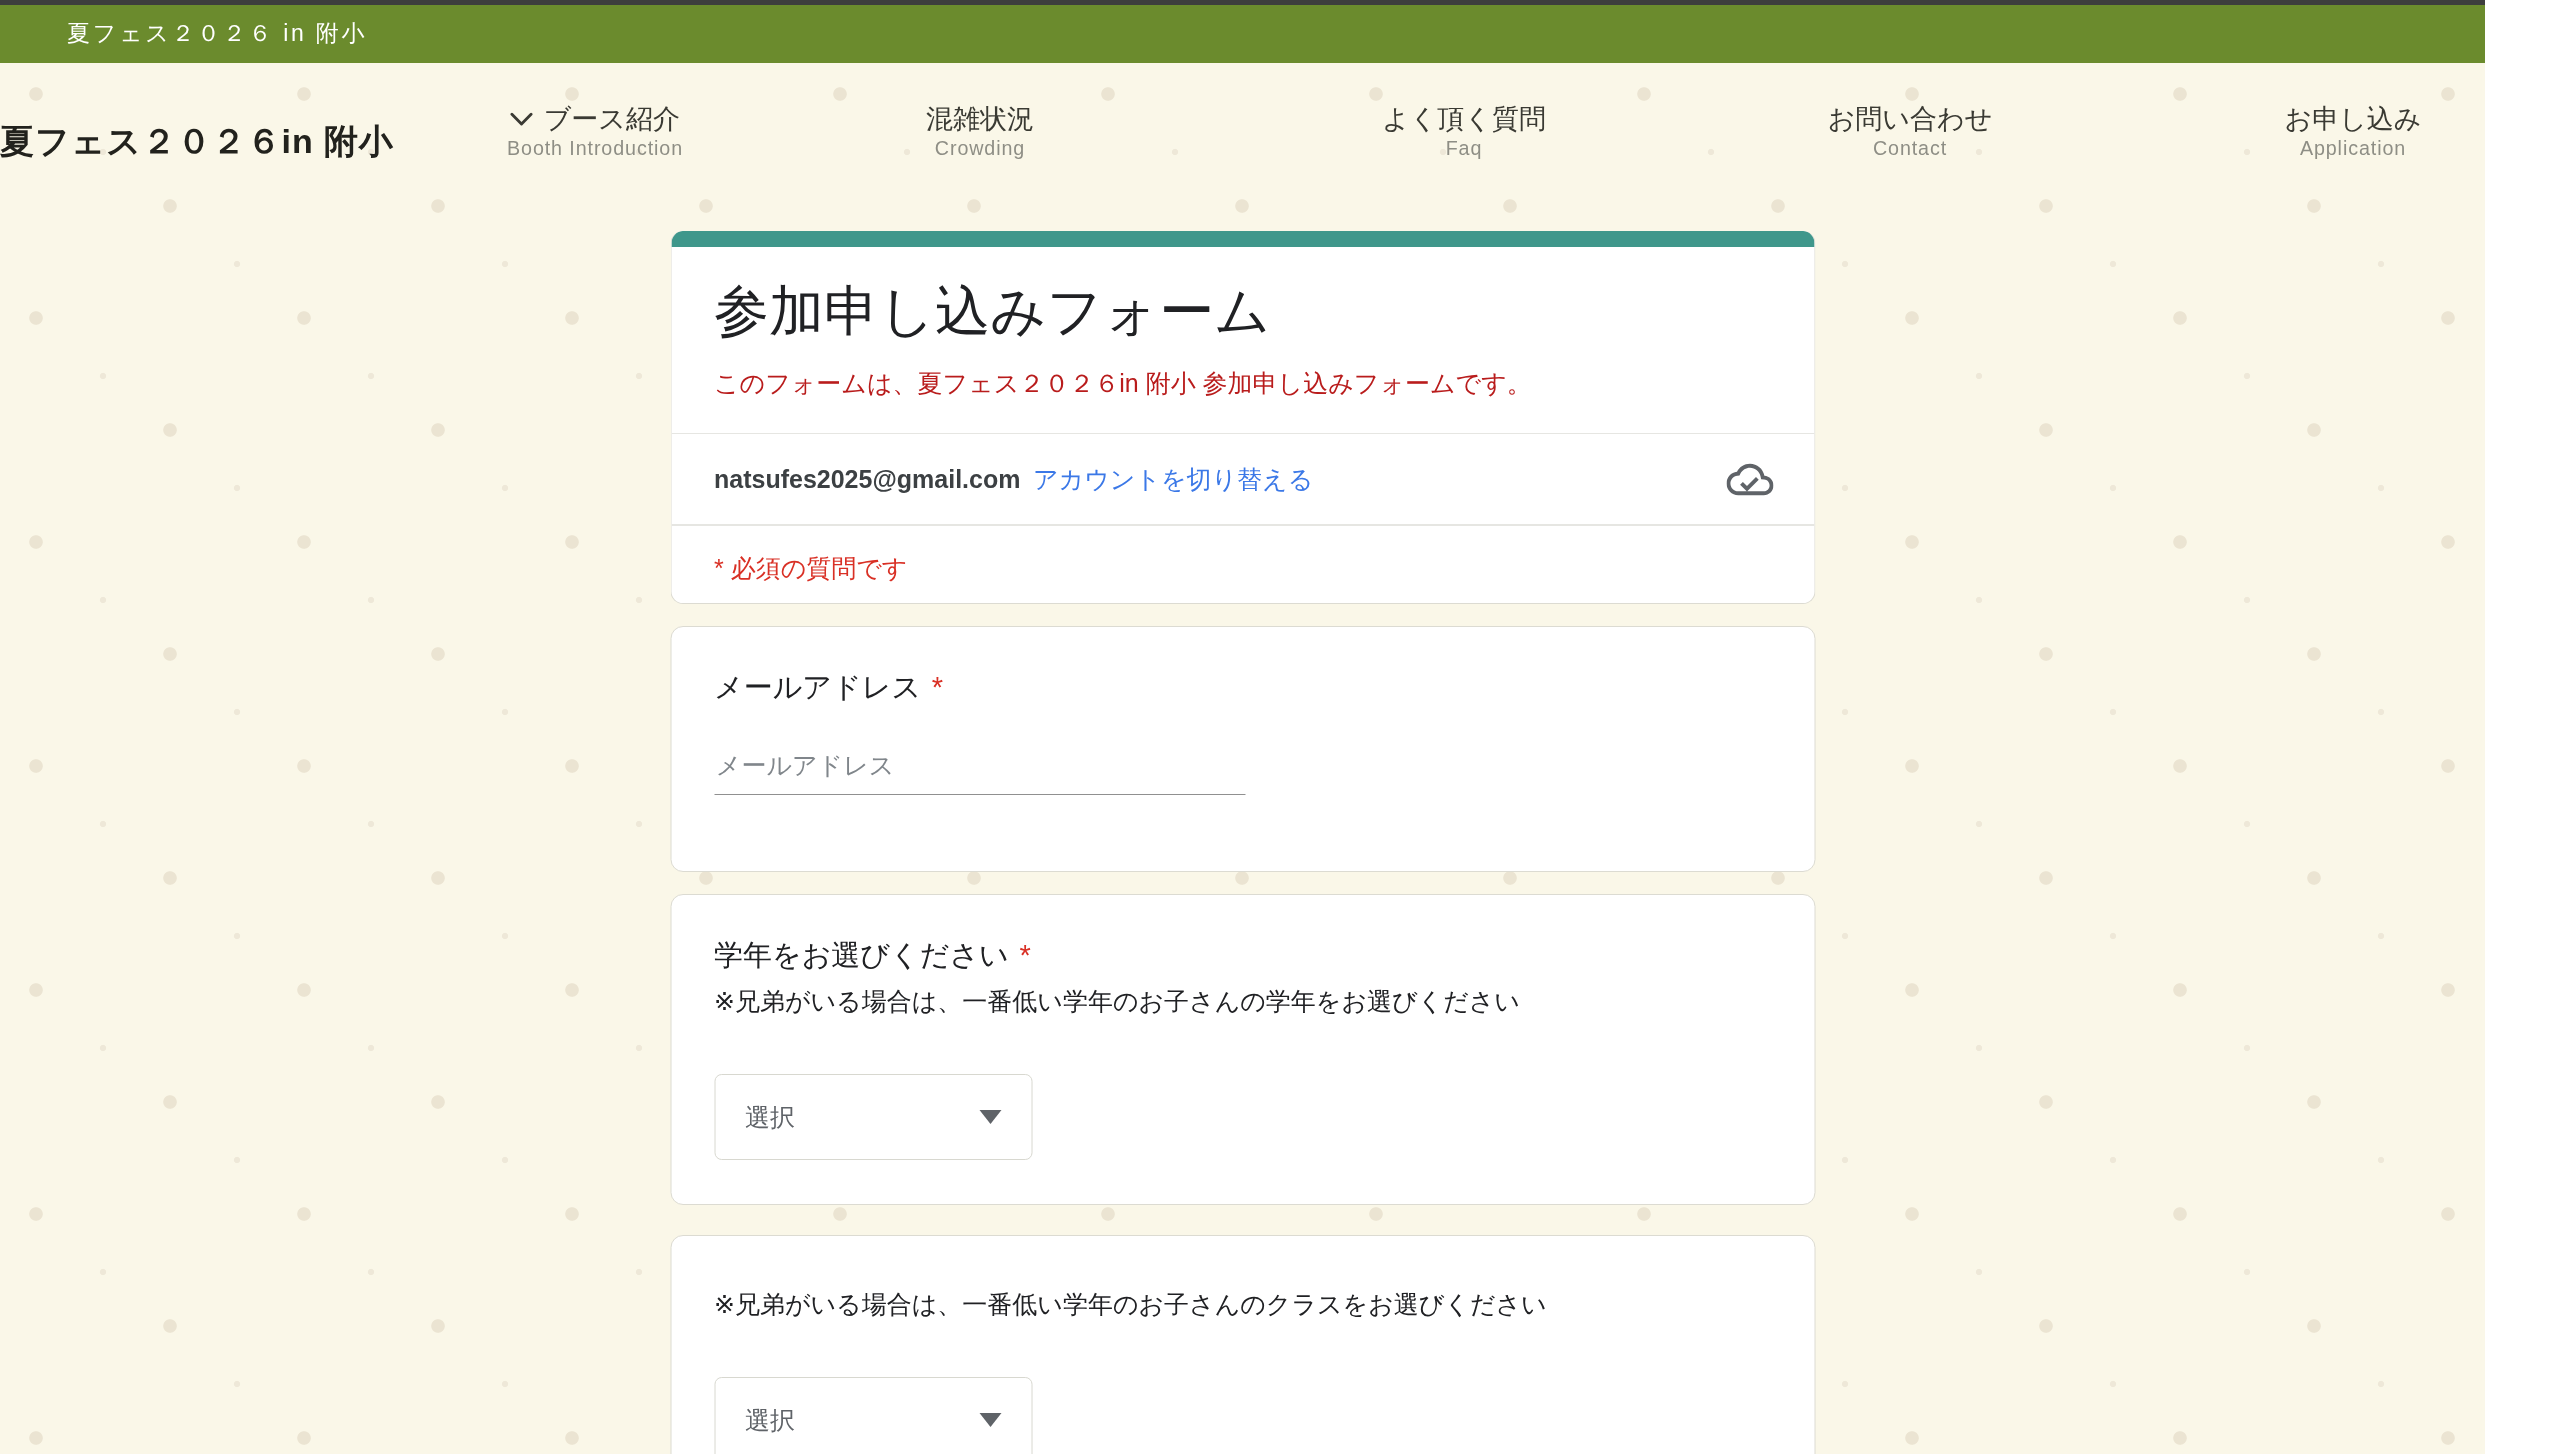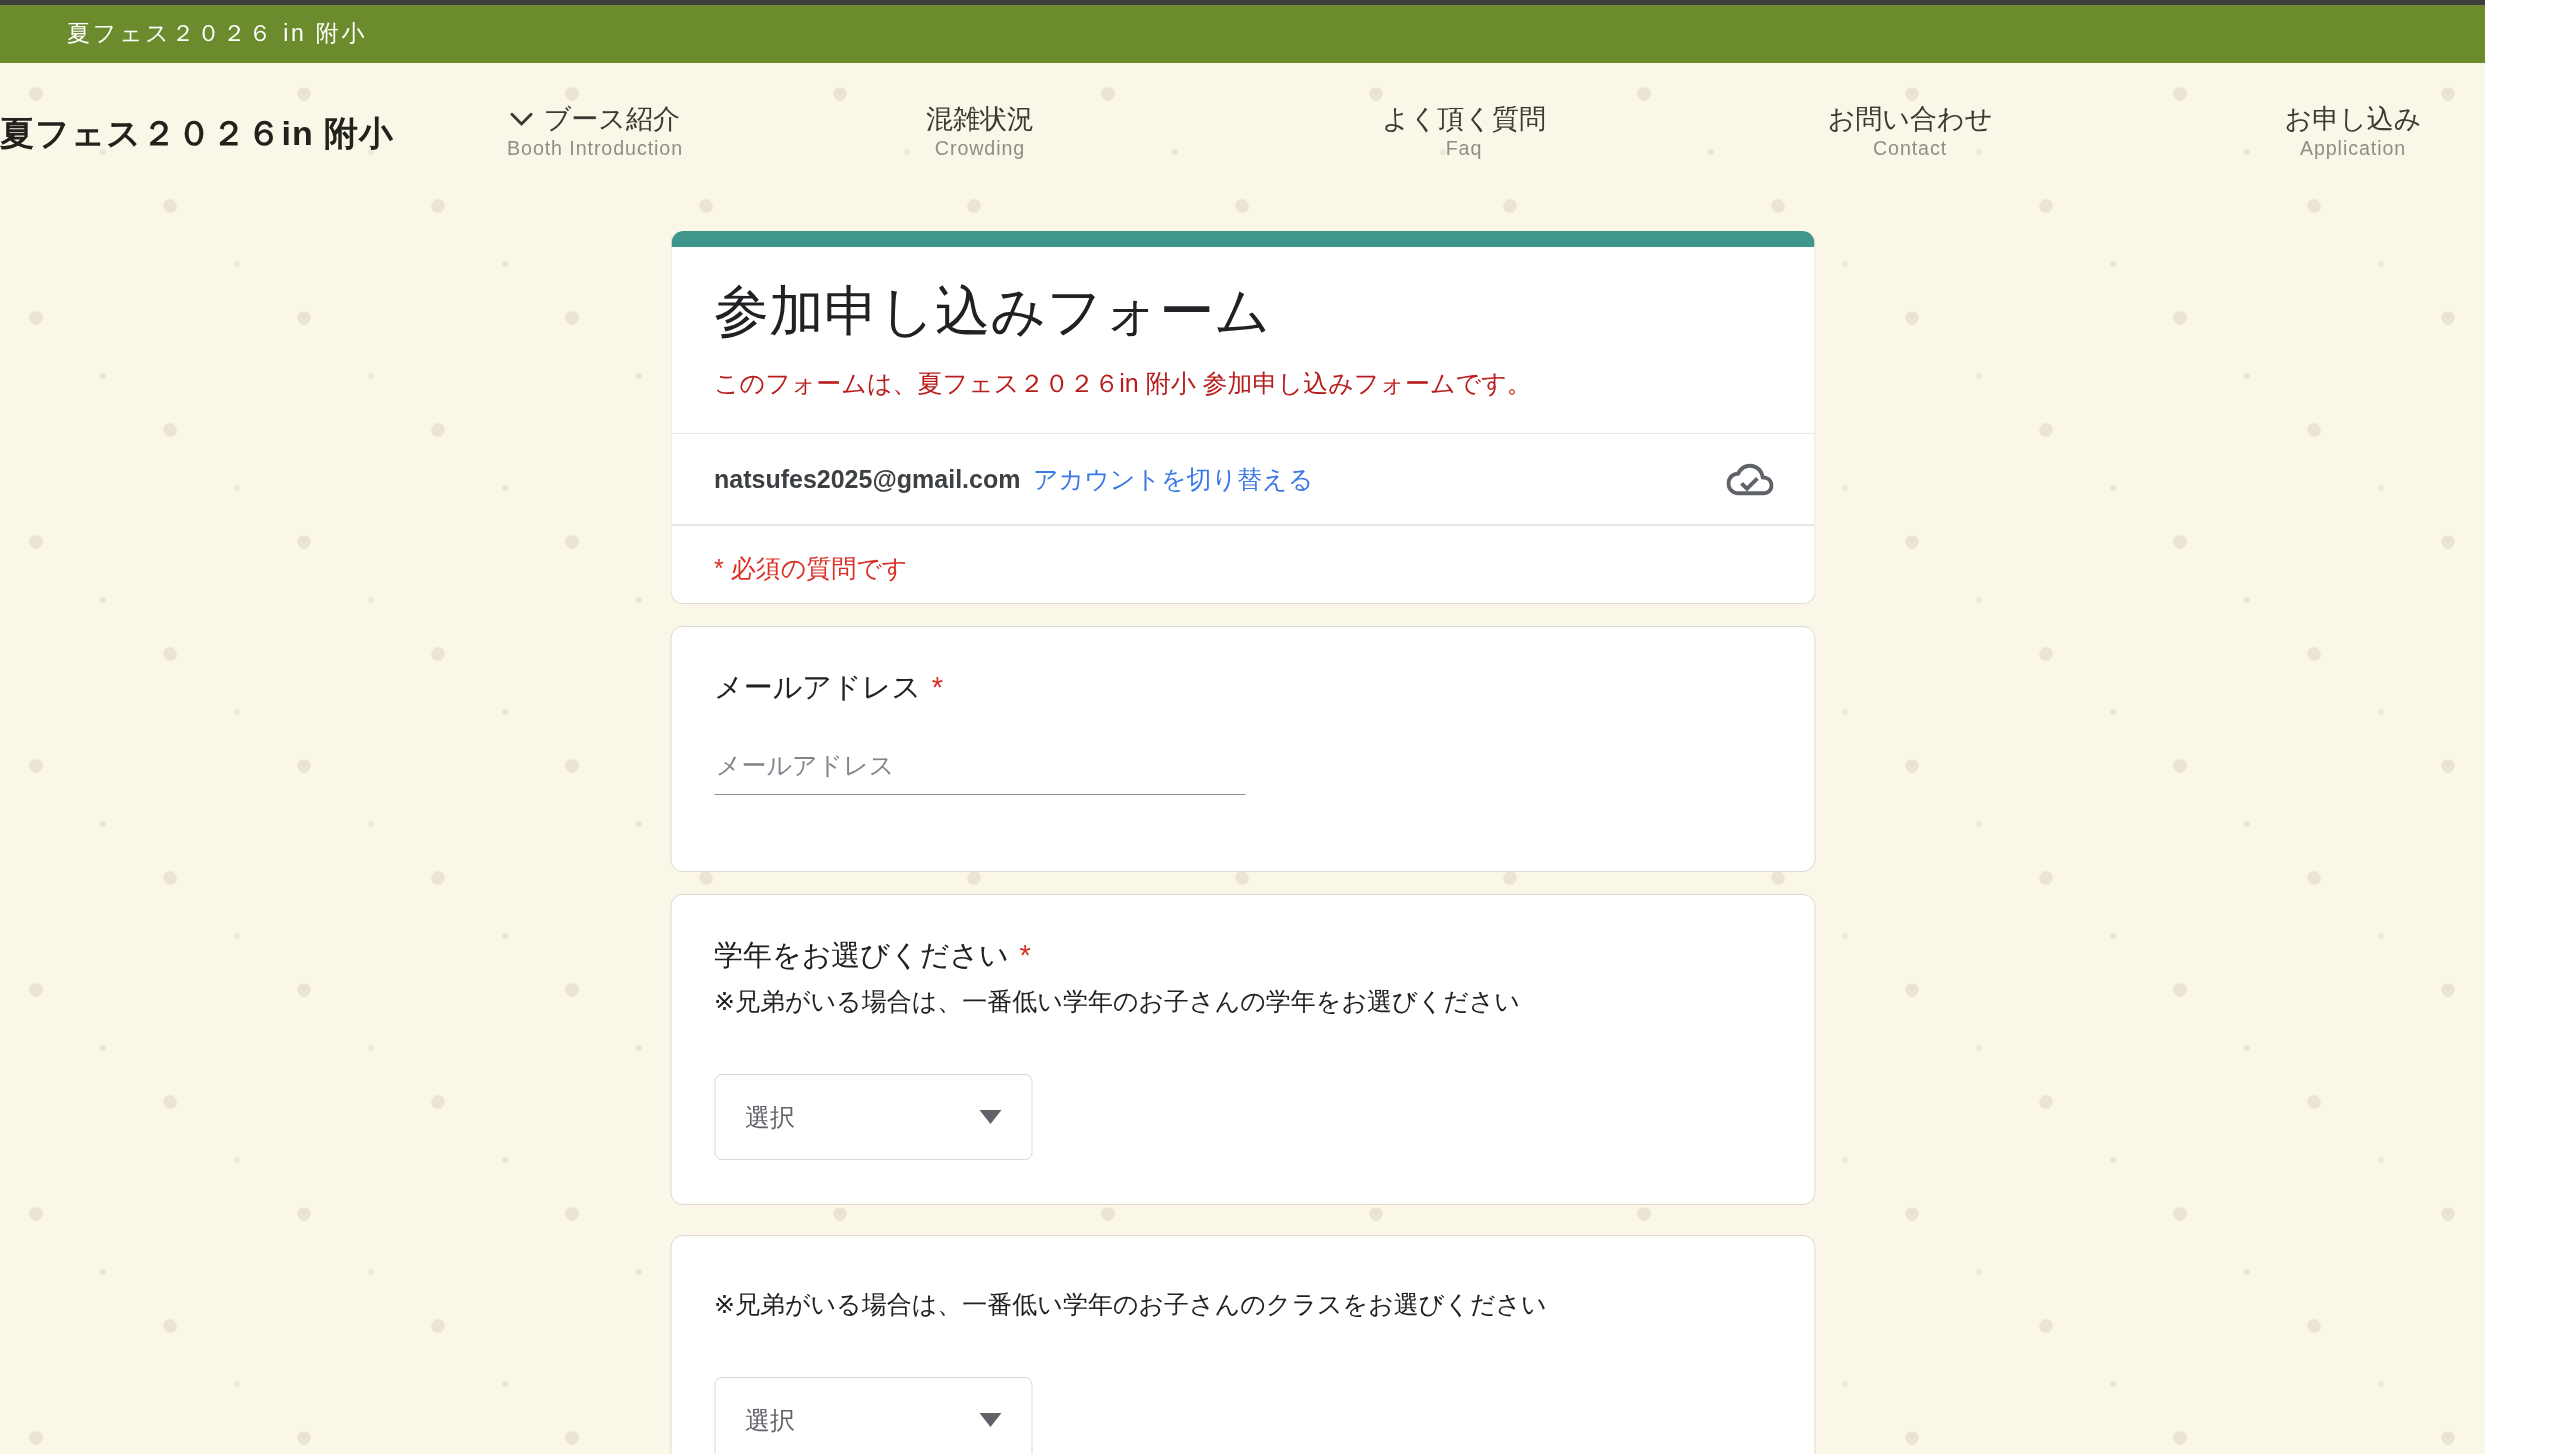--- a/index.html
+++ b/index.html
@@ -16,21 +16,21 @@
     background-position:36px 94px,170px 206px,103px 152px,237px 40px;
   }
   .top-dark-line{position:absolute;top:0;left:0;width:100%;height:4.5px;background:#3d3d3d;z-index:6;}
   .announcement-bar{
     position:absolute;top:4.5px;left:0;width:100%;height:58px;background:#6b8b2d;
     display:flex;align-items:center;box-sizing:border-box;padding-left:67px;z-index:5;
   }
   .announcement-bar span{color:#ffffff;font-size:23px;letter-spacing:2.7px;}
   .site-header{position:absolute;top:63px;left:0;width:100%;height:143px;}
   .site-title{
-    position:absolute;left:0;top:48px;margin:0;font-size:34px;font-weight:bold;
+    position:absolute;left:0;top:56px;margin:0;font-size:34px;font-weight:bold;
     color:#22221d;letter-spacing:0.9px;white-space:nowrap;cursor:pointer;
   }
   .nav-item{position:absolute;top:38px;transform:translateX(-50%);text-align:center;cursor:pointer;}
   .nav-jp{display:flex;align-items:center;justify-content:center;gap:10.7px;font-size:27px;color:#3a3a33;line-height:36px;white-space:nowrap;}
   .nav-en{margin-top:0;font-size:19.7px;color:#8e8e85;letter-spacing:0.9px;white-space:nowrap;}
   .chevron{display:inline-flex;align-items:center;}
   .card{
     position:absolute;left:50%;transform:translateX(-50%);width:1145px;background:#ffffff;
     border:1.8px solid #dcdbd2;border-radius:12.5px;box-sizing:border-box;
   }

